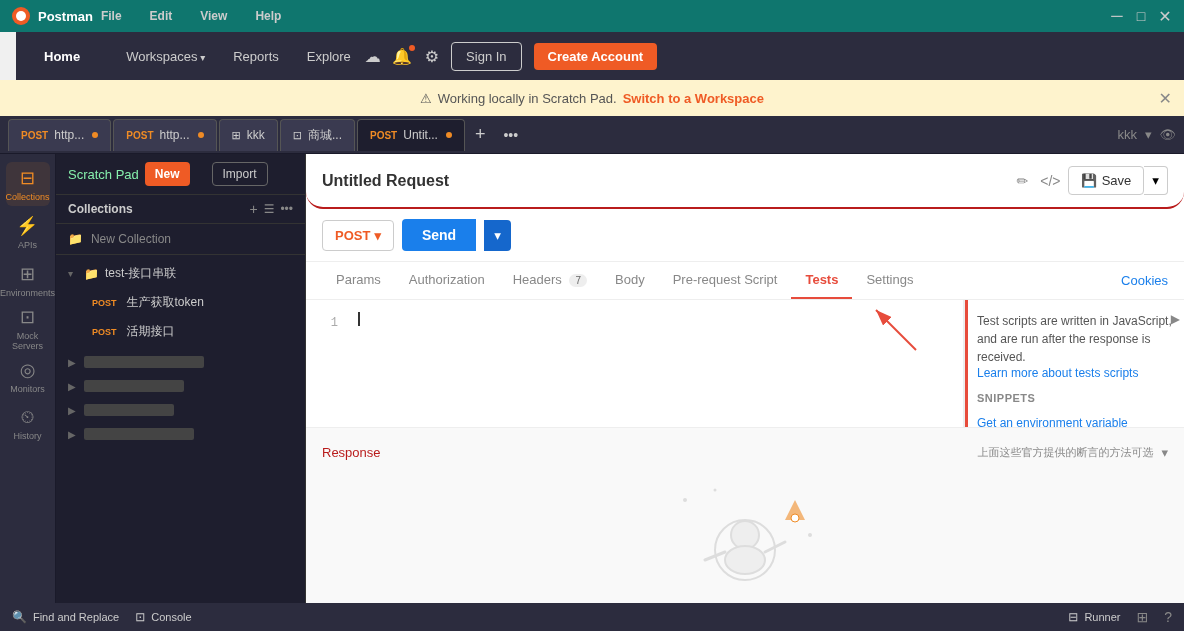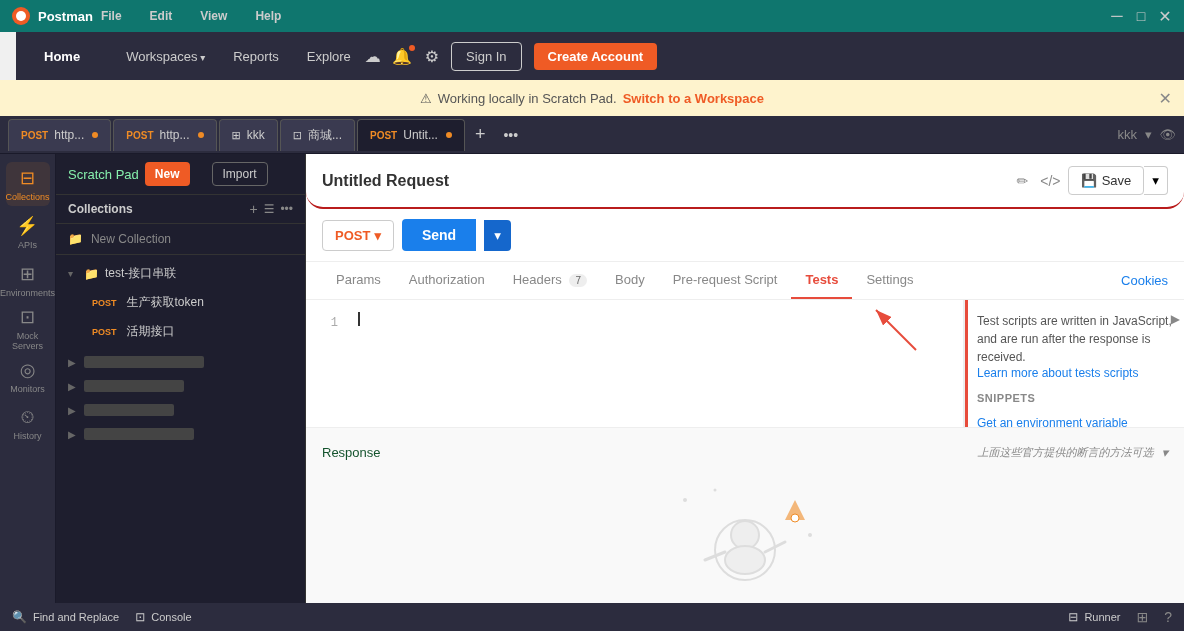--- a/index.html
+++ b/index.html
@@ -352,21 +352,21 @@
     
     .response-area {
       background: #f9f9f9;
       border-top: 1px solid #eee;
       padding: 12px 16px;
       display: flex;
       align-items: center;
       justify-content: space-between;
       height: 36px;
     }
-    .response-label { color: #14532d; font-size: 13px; }
+    .response-label { color: #b91c1c; font-size: 13px; }
 
     
     .status-bar {
       height: 28px;
       background: #2c2c3e;
       display: flex;
       align-items: center;
       padding: 0 12px;
       gap: 16px;
     }
@@ -623,21 +623,21 @@
           <marker id="arrowhead" markerWidth="8" markerHeight="6" refX="8" refY="3" orient="auto">
             <polygon points="0 0, 8 3, 0 6" fill="#e74c3c"></polygon>
           </marker>
         </defs>
         <line x1="90" y1="50" x2="50" y2="10" stroke="#e74c3c" stroke-width="2" marker-end="url(#arrowhead)"></line>
       </svg>
     </div>
 
     <div class="response-area" style="height:50px;">
       <span class="response-label">Response</span>
-      <div style="flex:1;display:flex;justify-content:flex-end;align-items:center;gap:8px;font-style:italic;">
+      <div style="flex:1;display:flex;justify-content:flex-end;align-items:center;gap:8px;">
         <span style="color:#888;font-size:11px;">上面这些官方提供的断言的方法可选</span>
         <span style="color:#888;cursor:pointer;">▾</span>
       </div>
     </div>
 
     <div style="flex:1;background:#f9f9f9;display:flex;align-items:center;justify-content:center;overflow:hidden;">
 
       <svg width="180" height="120" viewBox="0 0 180 120">
 
         <circle cx="90" cy="70" r="30" fill="none" stroke="#ddd" stroke-width="2"></circle>

